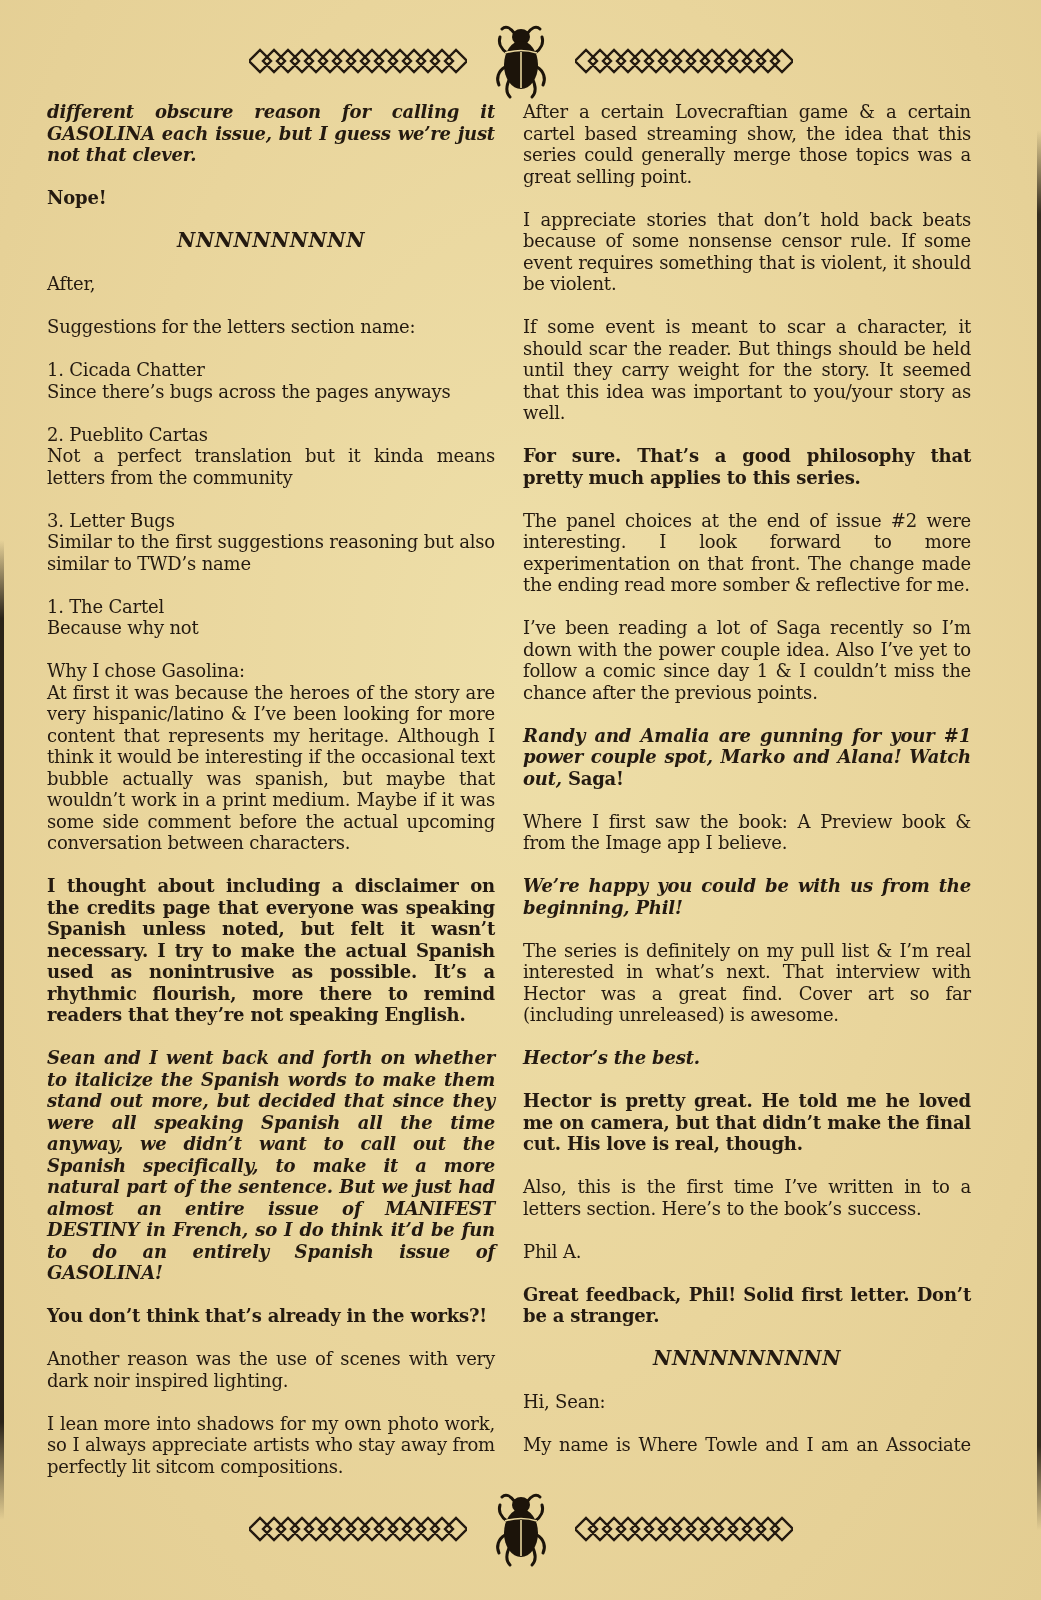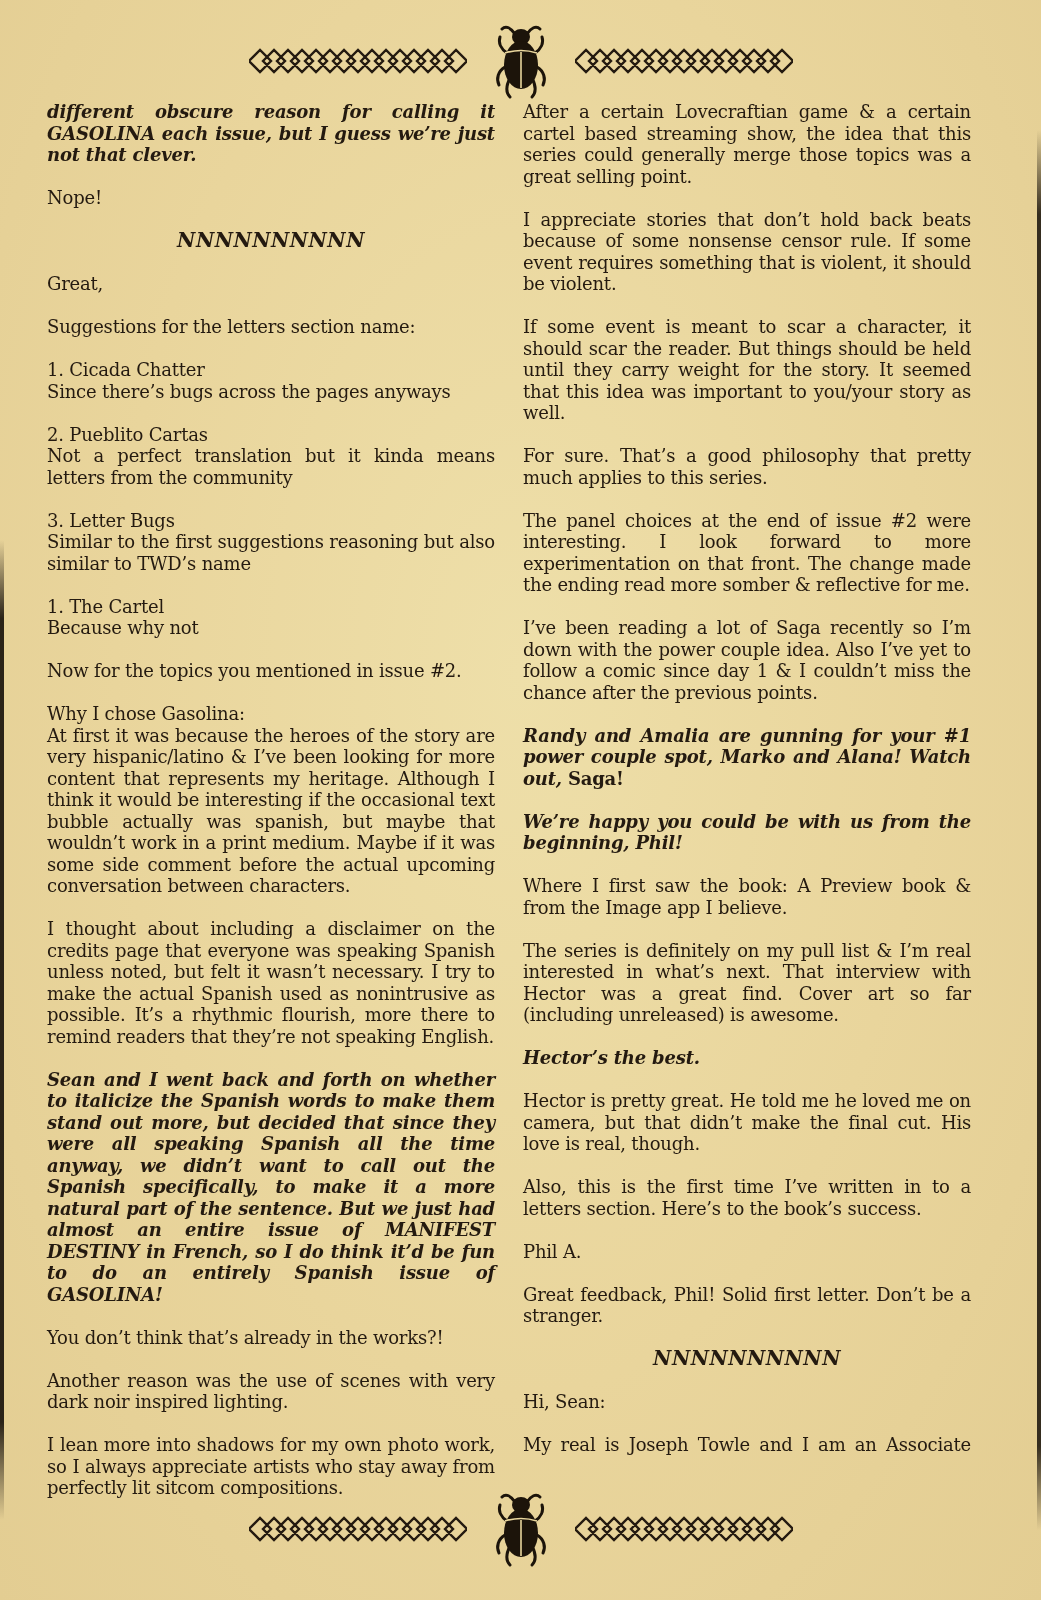--- a/index.html
+++ b/index.html
@@ -35,21 +35,21 @@
   .col{width:450px;}
   p.para{
     margin:0 0 21.5px 0;
     font-size:18px;
     line-height:21.5px;
     text-align:justify;
     white-space:pre-line;
     letter-spacing:-0.2px;
   }
   p.para.normal{font-weight:normal;}
-  p.para.bold{font-weight:normal;}
+  p.para.bold{font-weight:bold;}
   p.para.bolditalic{font-weight:bold;font-style:italic;}
   p.para .bold{font-weight:bold;font-style:normal;}
   p.para .bolditalic{font-weight:bold;font-style:italic;}
   p.para.divider{
     text-align:center;
     font-weight:bold;font-style:italic;
     font-size:20px;
     letter-spacing:0.5px;
   }
   p.para.stretch-last{text-align-last:justify;}
@@ -91,58 +91,57 @@
     <svg class="diamond-chain" width="218" height="28" viewBox="0 0 218 28">
         <path d="M0 14 L11 3 L22 14 L11 25 Z M14 14 L25 3 L36 14 L25 25 Z M28 14 L39 3 L50 14 L39 25 Z M42 14 L53 3 L64 14 L53 25 Z M56 14 L67 3 L78 14 L67 25 Z M70 14 L81 3 L92 14 L81 25 Z M84 14 L95 3 L106 14 L95 25 Z M98 14 L109 3 L120 14 L109 25 Z M112 14 L123 3 L134 14 L123 25 Z M126 14 L137 3 L148 14 L137 25 Z M140 14 L151 3 L162 14 L151 25 Z M154 14 L165 3 L176 14 L165 25 Z M168 14 L179 3 L190 14 L179 25 Z M182 14 L193 3 L204 14 L193 25 Z M196 14 L207 3 L218 14 L207 25 Z " fill="none" stroke="#241a10" stroke-width="2.4"></path>
       </svg>
   </div>
 
   <div class="columns">
     <div class="col">
         <p class="para bolditalic">different obscure reason for calling it GASOLINA each issue, but I guess we’re just not that clever.</p>
         <p class="para bold">Nope!</p>
         <p class="para divider">NNNNNNNNNN</p>
-        <p class="para normal">Great,</p>
+        <p class="para normal">After,</p>
         <p class="para normal">Suggestions for the letters section name:</p>
         <p class="para normal">1. Cicada Chatter
 Since there’s bugs across the pages anyways</p>
         <p class="para normal">2. Pueblito Cartas
 Not a perfect translation but it kinda means letters from the community</p>
         <p class="para normal">3. Letter Bugs
 Similar to the first suggestions reasoning but also similar to TWD’s name</p>
         <p class="para normal">1. The Cartel
 Because why not</p>
-        <p class="para normal">Now for the topics you mentioned in issue #2.</p>
         <p class="para normal">Why I chose Gasolina:
 At first it was because the heroes of the story are very hispanic/latino &amp; I’ve been looking for more content that represents my heritage. Although I think it would be interesting if the occasional text bubble actually was spanish, but maybe that wouldn’t work in a print medium. Maybe if it was some side comment before the actual upcoming conversation between characters.</p>
         <p class="para bold">I thought about including a disclaimer on the credits page that everyone was speaking Spanish unless noted, but felt it wasn’t necessary. I try to make the actual Spanish used as nonintrusive as possible. It’s a rhythmic flourish, more there to remind readers that they’re not speaking English.</p>
         <p class="para bolditalic">Sean and I went back and forth on whether to italicize the Spanish words to make them stand out more, but decided that since they were all speaking Spanish all the time anyway, we didn’t want to call out the Spanish specifically, to make it a more natural part of the sentence. But we just had almost an entire issue of MANIFEST DESTINY in French, so I do think it’d be fun to do an entirely Spanish issue of GASOLINA!</p>
         <p class="para bold">You don’t think that’s already in the works?!</p>
         <p class="para normal">Another reason was the use of scenes with very dark noir inspired lighting.</p>
         <p class="para normal">I lean more into shadows for my own photo work, so I always appreciate artists who stay away from perfectly lit sitcom compositions.</p>
       </div>
     <div class="col">
         <p class="para normal">After a certain Lovecraftian game &amp; a certain cartel based streaming show, the idea that this series could generally merge those topics was a great selling point.</p>
         <p class="para normal">I appreciate stories that don’t hold back beats because of some nonsense censor rule. If some event requires something that is violent, it should be violent.</p>
         <p class="para normal">If some event is meant to scar a character, it should scar the reader. But things should be held until they carry weight for the story. It seemed that this idea was important to you/your story as well.</p>
         <p class="para bold">For sure. That’s a good philosophy that pretty much applies to this series.</p>
         <p class="para normal">The panel choices at the end of issue #2 were interesting. I look forward to more experimentation on that front. The change made the ending read more somber &amp; reflective for me.</p>
         <p class="para normal">I’ve been reading a lot of Saga recently so I’m down with the power couple idea. Also I’ve yet to follow a comic since day 1 &amp; I couldn’t miss the chance after the previous points.</p>
         <p class="para bolditalic"><span class="bolditalic">Randy and Amalia are gunning for your #1 power couple spot, Marko and Alana! Watch out, </span><span class="bold">Saga!</span></p>
+        <p class="para normal">Where I first saw the book: A Preview book &amp; from the Image app I believe.</p>
         <p class="para bolditalic">We’re happy you could be with us from the beginning, Phil!</p>
-        <p class="para normal">Where I first saw the book: A Preview book &amp; from the Image app I believe.</p>
         <p class="para normal">The series is definitely on my pull list &amp; I’m real interested in what’s next. That interview with Hector was a great find. Cover art so far (including unreleased) is awesome.</p>
         <p class="para bolditalic">Hector’s the best.</p>
         <p class="para bold">Hector is pretty great. He told me he loved me on camera, but that didn’t make the final cut. His love is real, though.</p>
         <p class="para normal">Also, this is the first time I’ve written in to a letters section. Here’s to the book’s success.</p>
         <p class="para normal">Phil A.</p>
         <p class="para bold">Great feedback, Phil! Solid first letter. Don’t be a stranger.</p>
         <p class="para divider">NNNNNNNNNN</p>
         <p class="para normal">Hi, Sean:</p>
-        <p class="para normal stretch-last">My real is Joseph Towle and I am an Associate</p>
+        <p class="para normal stretch-last">My name is Where Towle and I am an Associate</p>
       </div>
   </div>
 
   <div class="ornament bottom">
     <svg class="diamond-chain" width="218" height="28" viewBox="0 0 218 28">
         <path d="M0 14 L11 3 L22 14 L11 25 Z M14 14 L25 3 L36 14 L25 25 Z M28 14 L39 3 L50 14 L39 25 Z M42 14 L53 3 L64 14 L53 25 Z M56 14 L67 3 L78 14 L67 25 Z M70 14 L81 3 L92 14 L81 25 Z M84 14 L95 3 L106 14 L95 25 Z M98 14 L109 3 L120 14 L109 25 Z M112 14 L123 3 L134 14 L123 25 Z M126 14 L137 3 L148 14 L137 25 Z M140 14 L151 3 L162 14 L151 25 Z M154 14 L165 3 L176 14 L165 25 Z M168 14 L179 3 L190 14 L179 25 Z M182 14 L193 3 L204 14 L193 25 Z M196 14 L207 3 L218 14 L207 25 Z " fill="none" stroke="#241a10" stroke-width="2.4"></path>
       </svg>
     <svg class="beetle" width="56" height="78" viewBox="0 0 56 78">
       <g stroke="#1c140a" fill="none" stroke-width="3" stroke-linecap="round">
         <path d="M22 12 C18 6 13 3 9 7"></path>

